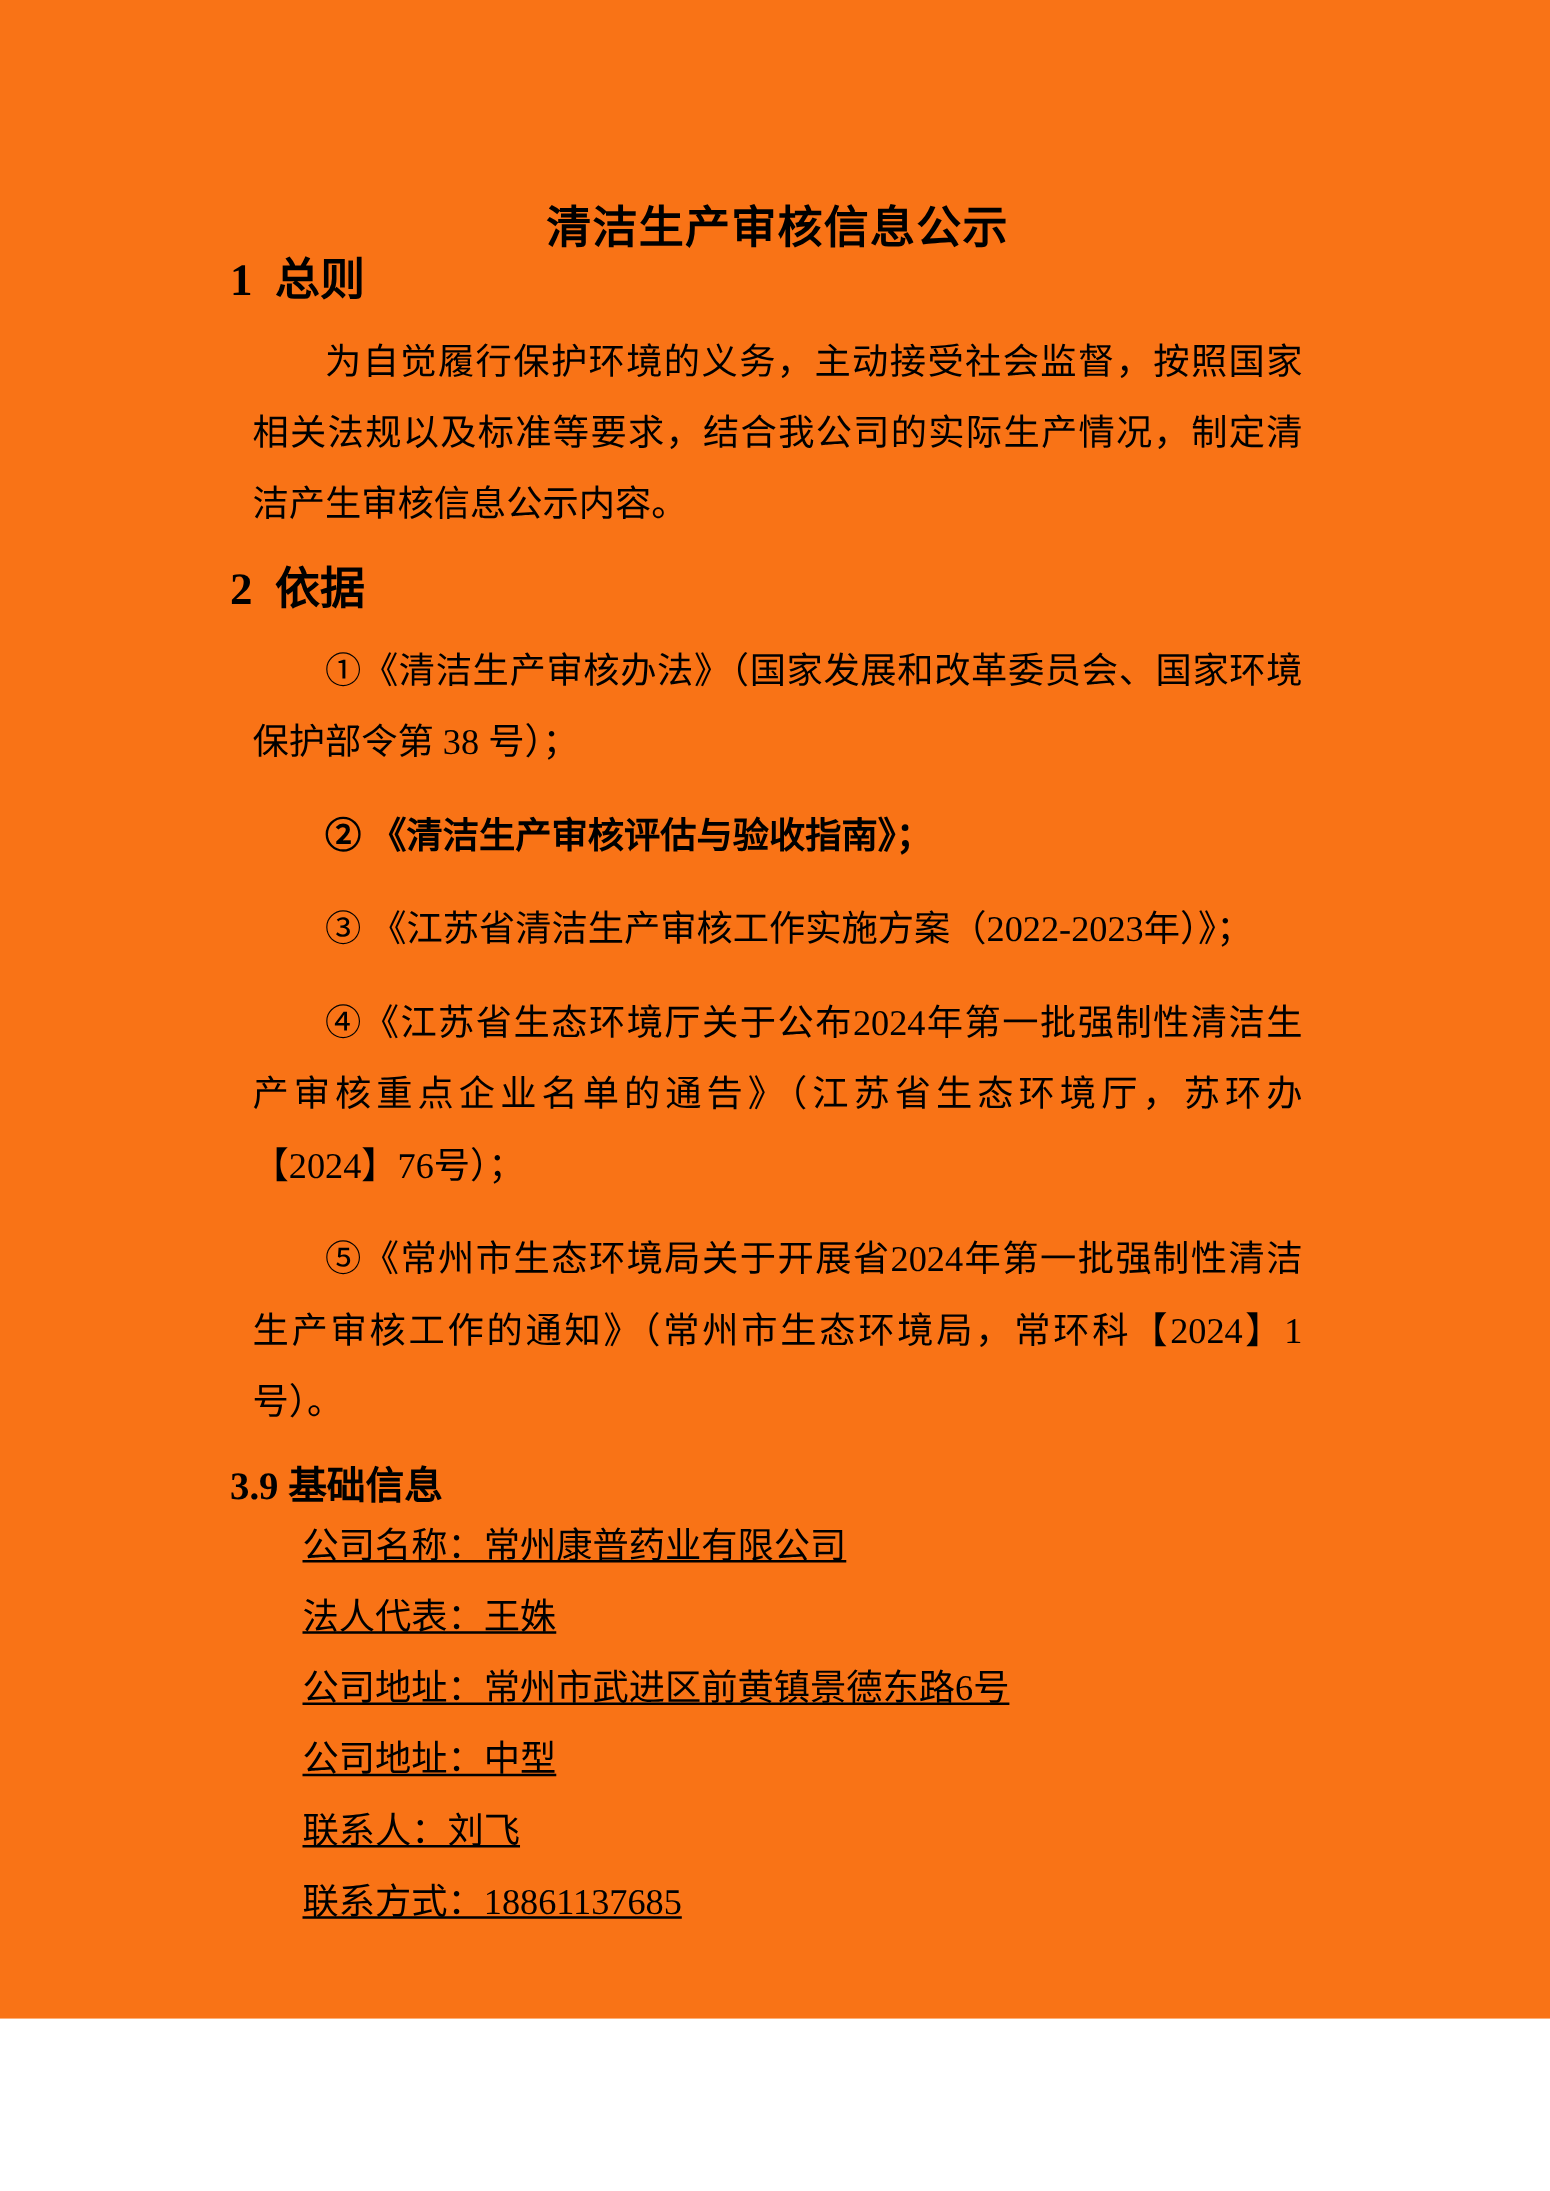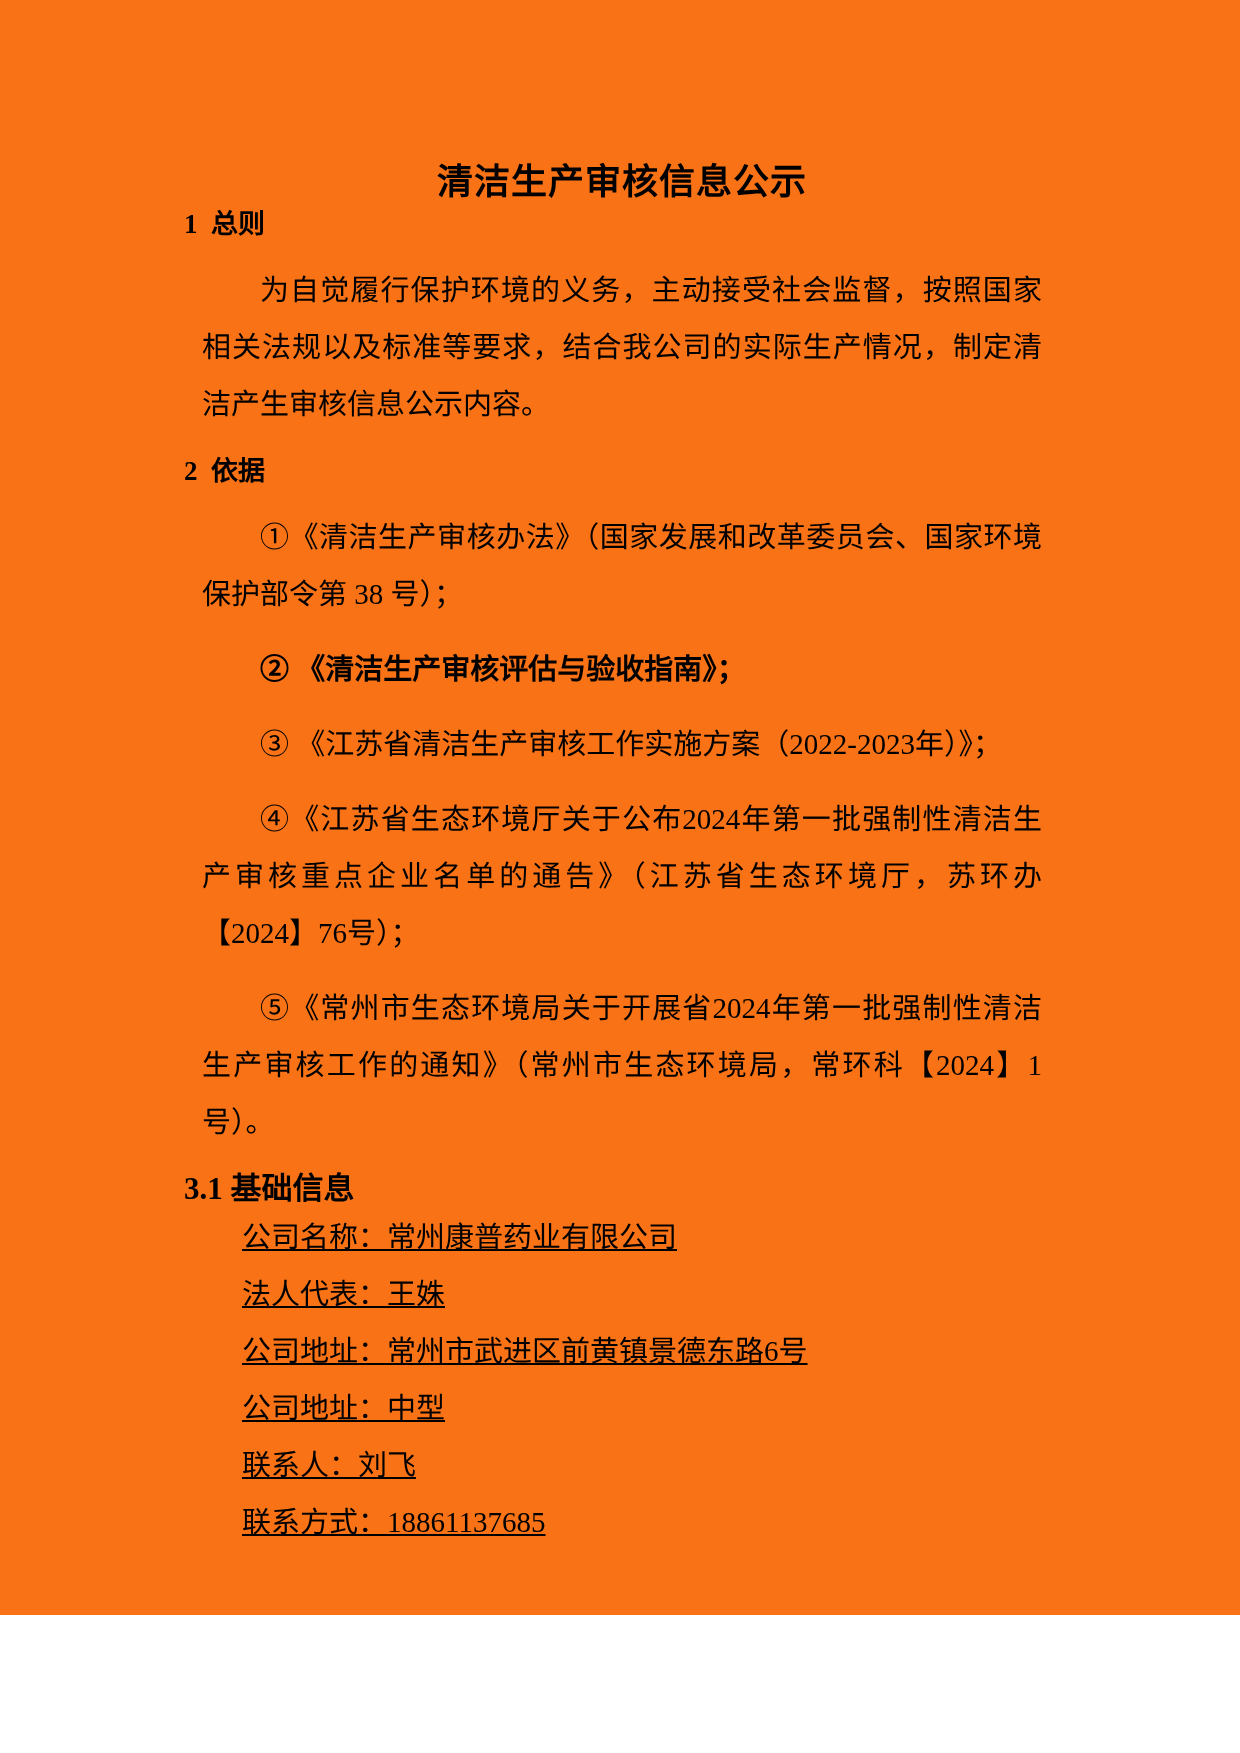--- a/index.html
+++ b/index.html
@@ -23,21 +23,21 @@
     margin: 0;
     font-size: 36px;
     line-height: 44px;
     font-weight: 700;
     text-align: center;
     letter-spacing: 1px;
     white-space: pre-wrap;
   }
   h2.sec {
     margin: 0;
-    font-size: 27px;
+    font-size: 36px;
     line-height: 40px;
     font-weight: 700;
     white-space: pre-wrap;
   }
   h3.subsec {
     margin: 0;
     font-size: 31px;
     line-height: 40px;
     font-weight: 700;
     white-space: pre-wrap;
@@ -87,21 +87,21 @@
 
   <p class="body mt-ref2">② 《清洁生产审核评估与验收指南》；</p>
 
   <p class="body mt-ref3">③ 《江苏省清洁生产审核工作实施方案（2022-2023年）》；</p>
 
   <p class="body mt-ref4">④《江苏省生态环境厅关于公布2024年第一批强制性清洁生产审核重点企业名单的通告》（江苏省生态环境厅，苏环办【2024】76号）；</p>
 
   <p class="body mt-ref5">⑤《常州市生态环境局关于开展省2024年第一批强制性清洁生产审核工作的通知》（常州市生态环境局，常环科【2024】1号）。</p>
 
 
-  <h3 class="subsec mt-h3-31">3.1 基础信息</h3>
+  <h3 class="subsec mt-h3-31">3.9 基础信息</h3>
 
   <p class="info mt-info1">公司名称：常州康普药业有限公司</p>
 
   <p class="info">法人代表：王姝</p>
 
   <p class="info">公司地址：常州市武进区前黄镇景德东路6号</p>
 
   <p class="info">公司地址：中型</p>
 
   <p class="info">联系人：刘飞</p>

